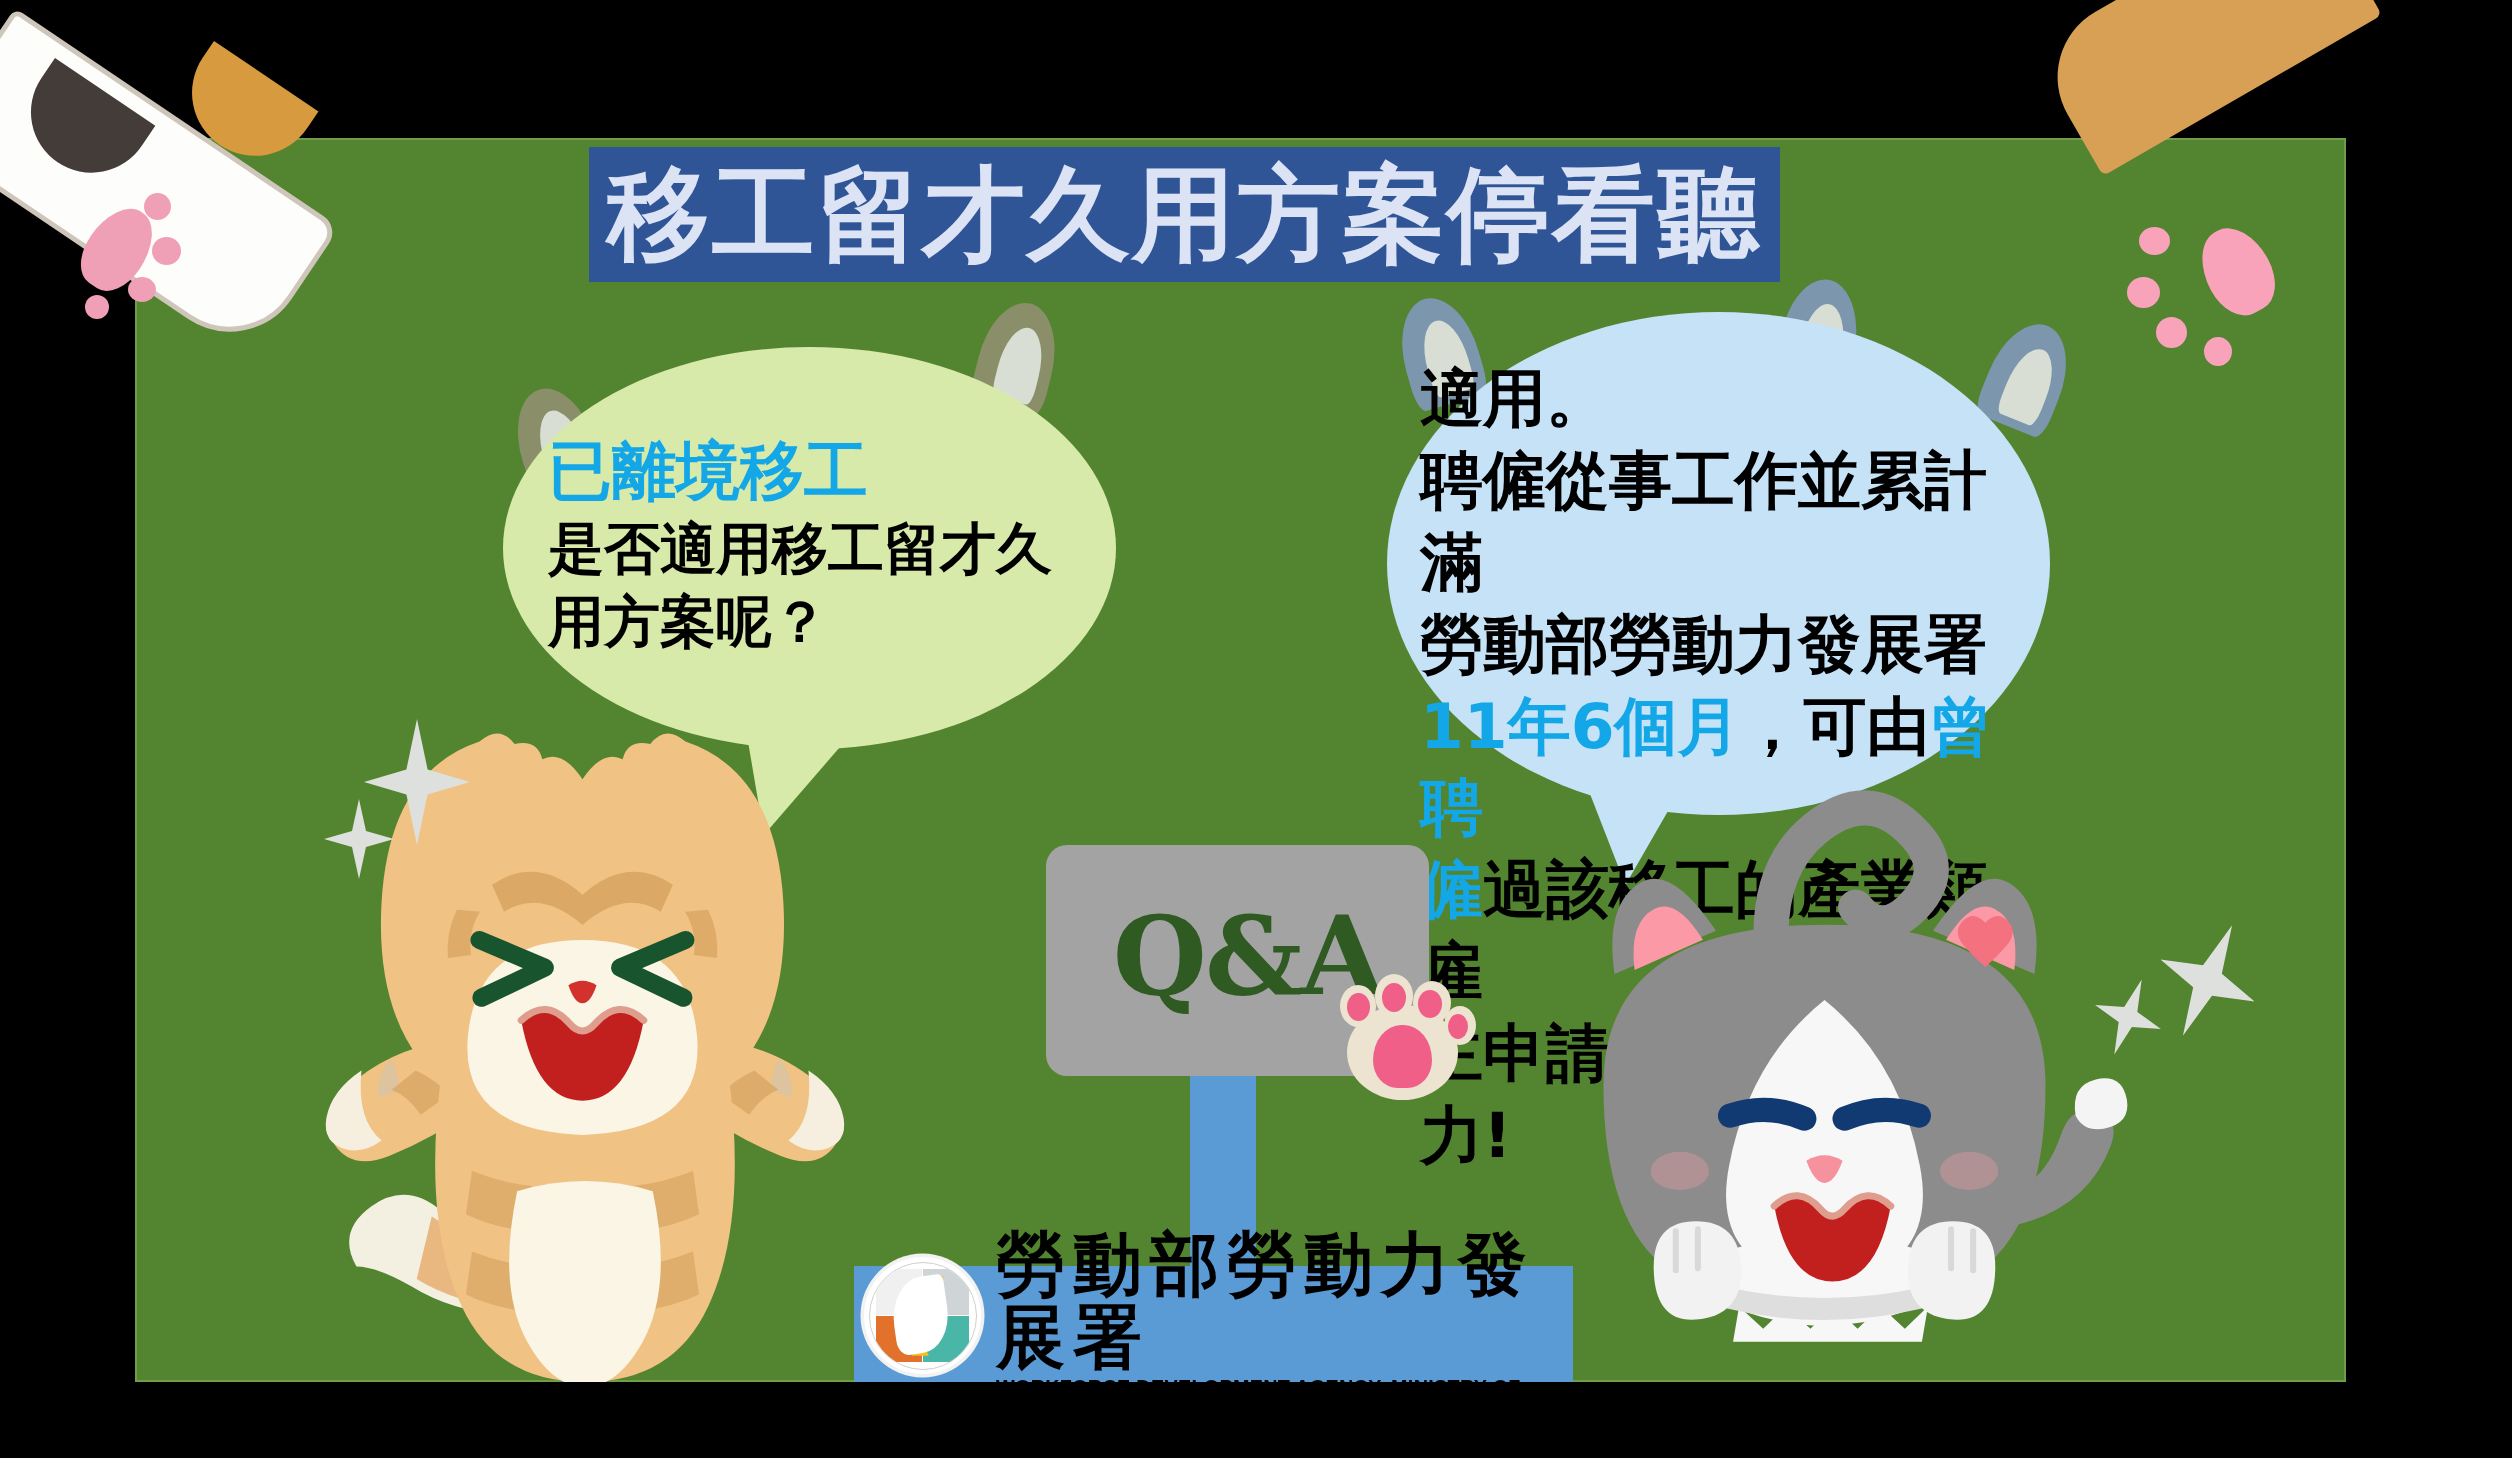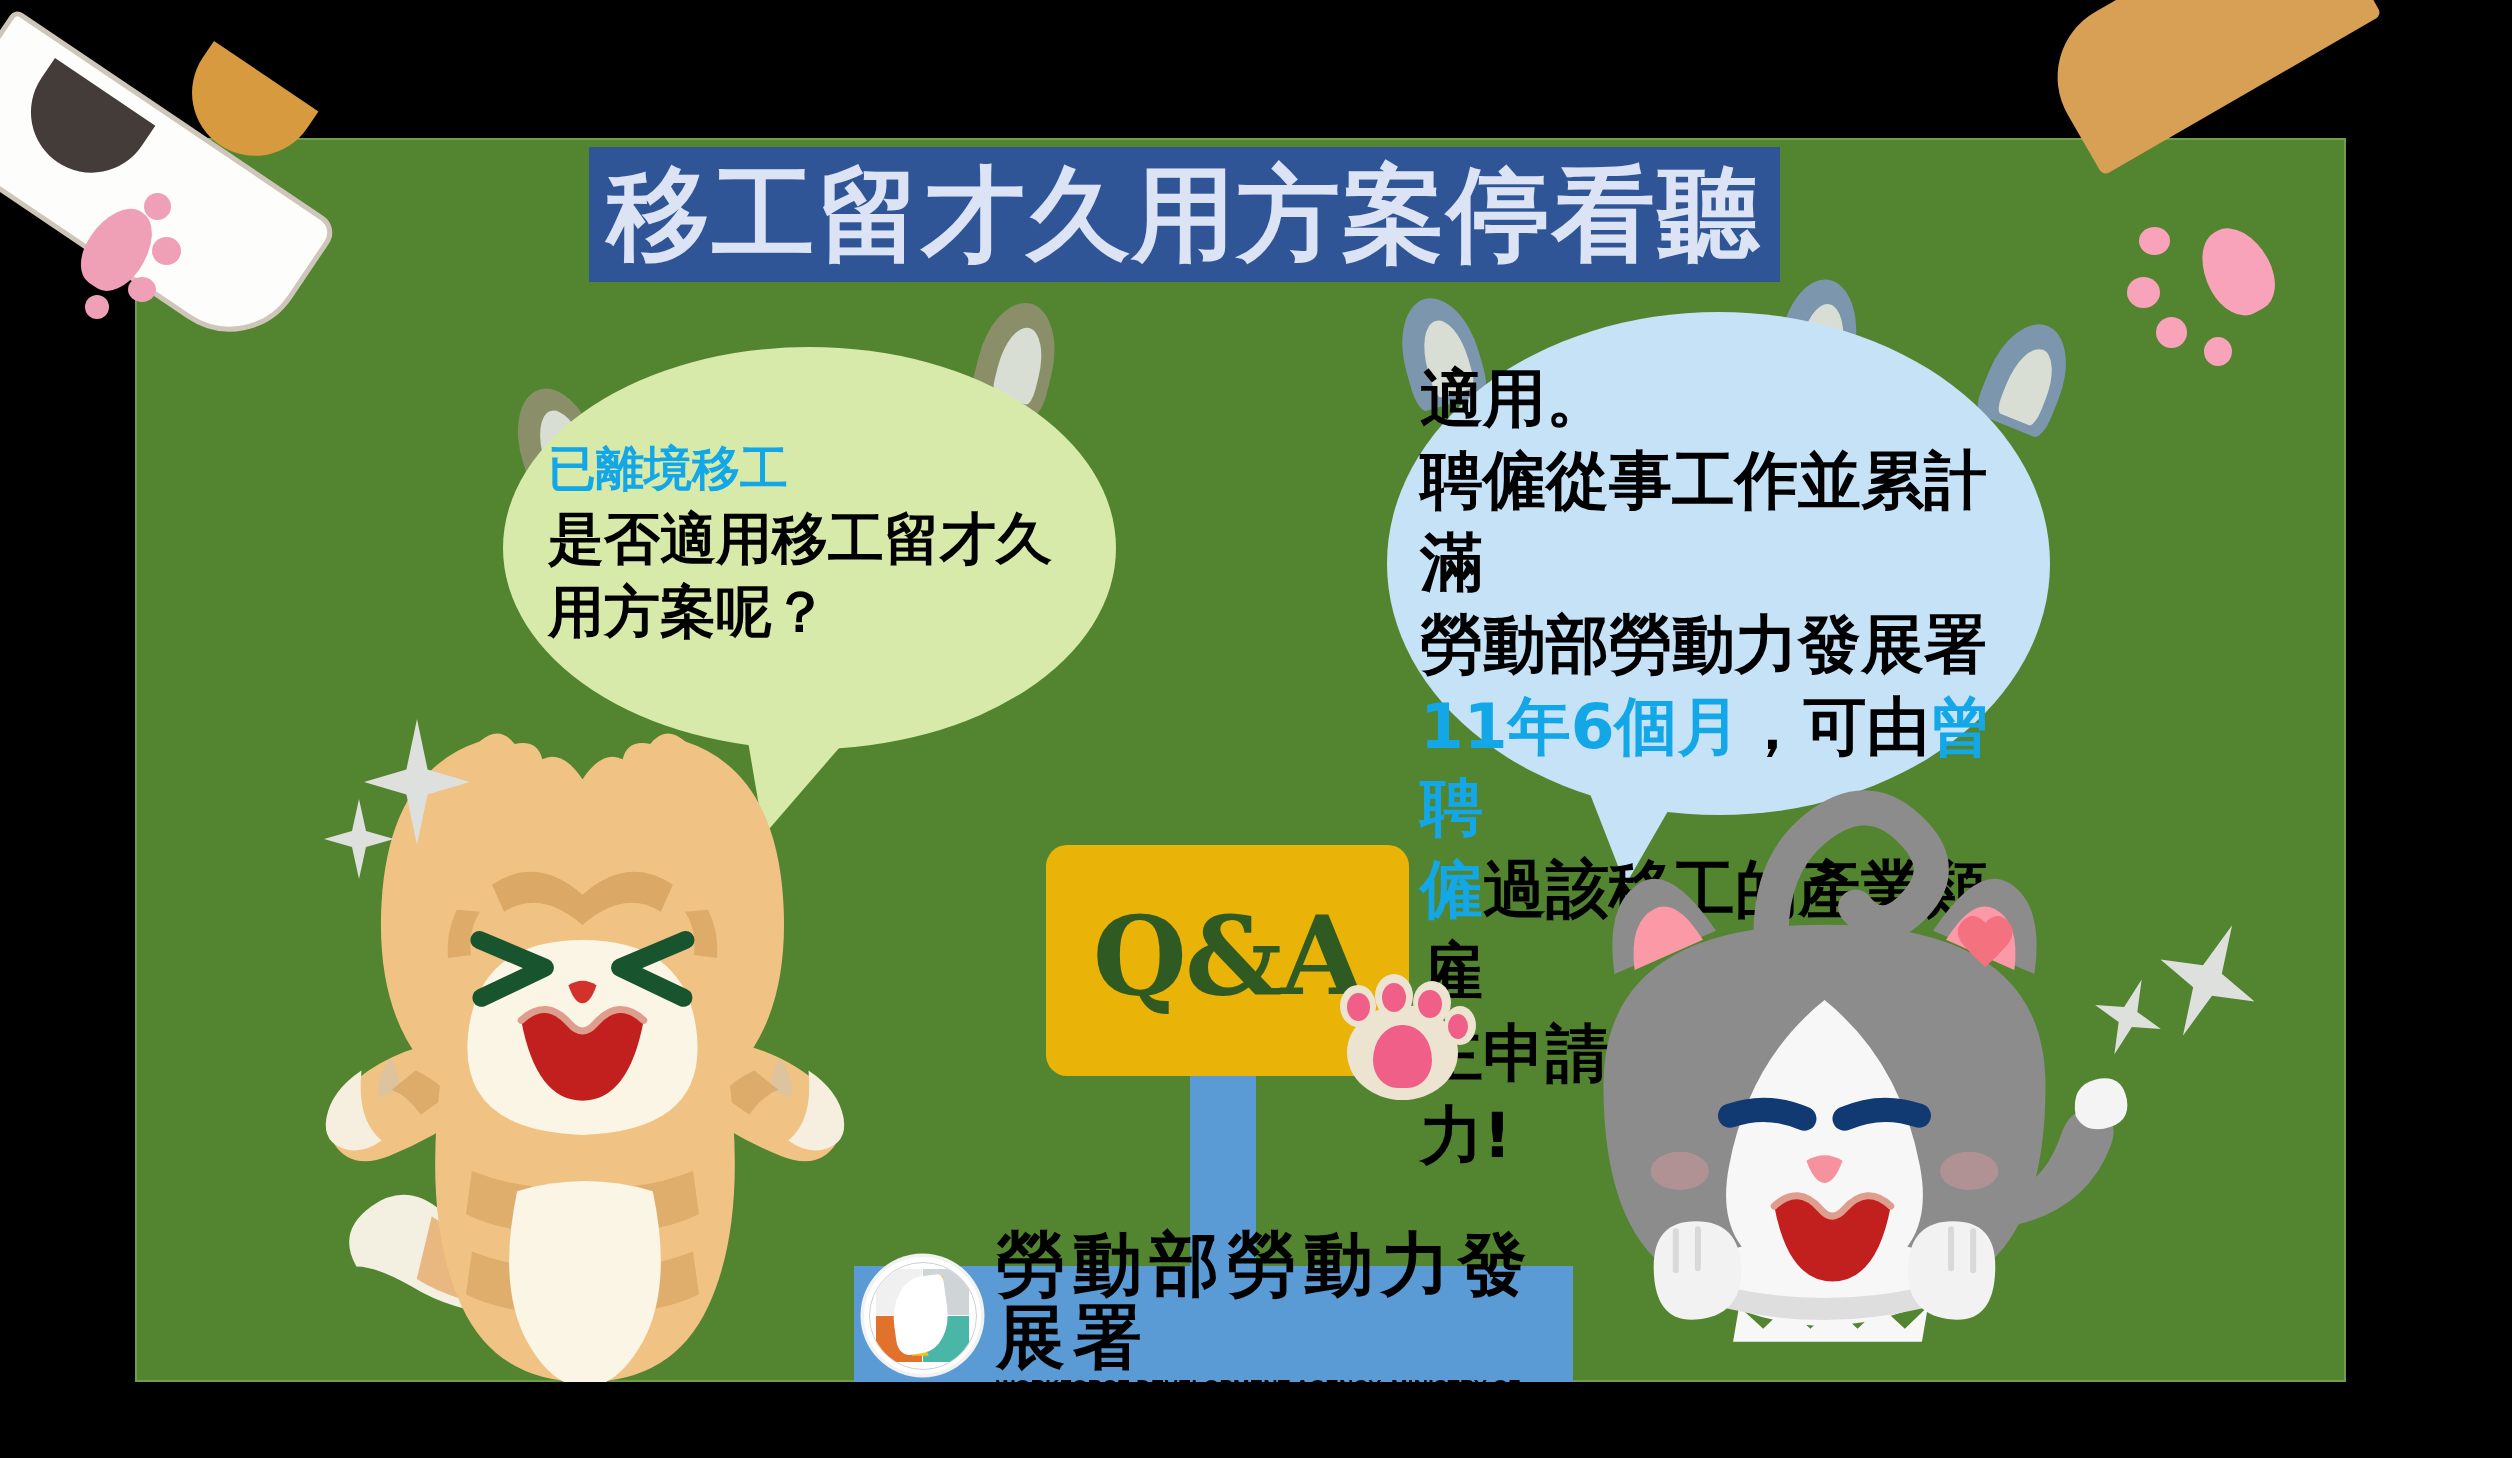--- a/index.html
+++ b/index.html
@@ -40,26 +40,26 @@
   #blue-bubble .body{background:#c5e2f7;}
   #blue-bubble .tail{left:196px;top:432px;
       border-left:30px solid transparent;border-right:106px solid transparent;
       border-top:141px solid #c5e2f7;transform:skewX(10deg);}
 
   .bubble-text{position:absolute;z-index:6;color:#000;font-weight:bold;
       font-family:"DejaVu Sans","Liberation Sans",sans-serif;line-height:1.30;}
   #green-bubble-text{left:548px;top:430px;width:538px;font-size:56px;}
   #blue-bubble-text{left:1420px;top:358px;width:603px;font-size:63px;}
   .hl{color:#13a7e8;}
-  #green-bubble-text .hl{font-size:48px;}
+  #green-bubble-text .hl{font-size:64px;}
 
   
   #qa-sign{position:absolute;left:1046px;top:845px;width:363px;height:231px;
-      background:#eab308;border-radius:21px;z-index:7;
-      display:flex;align-items:center;justify-content:center;}
+      background:#a3a3a3;border-radius:21px;z-index:7;
+      display:flex;align-items:center;justify-content:center;padding-left:20px;}
   #qa-label{color:#2f5b22;font-size:108px;font-weight:bold;line-height:1;
       font-family:"DejaVu Serif","Liberation Serif",serif;letter-spacing:-2px;
       transform:translateY(-5px);}
   #qa-post{position:absolute;left:1190px;top:1065px;width:66px;height:216px;
       background:#5b9bd5;z-index:6;}
 
   
   .arm{position:absolute;}
   .arm .limb{position:absolute;}
   .pad-big{position:absolute;border-radius:48% 48% 42% 42%/55% 55% 45% 45%;}

